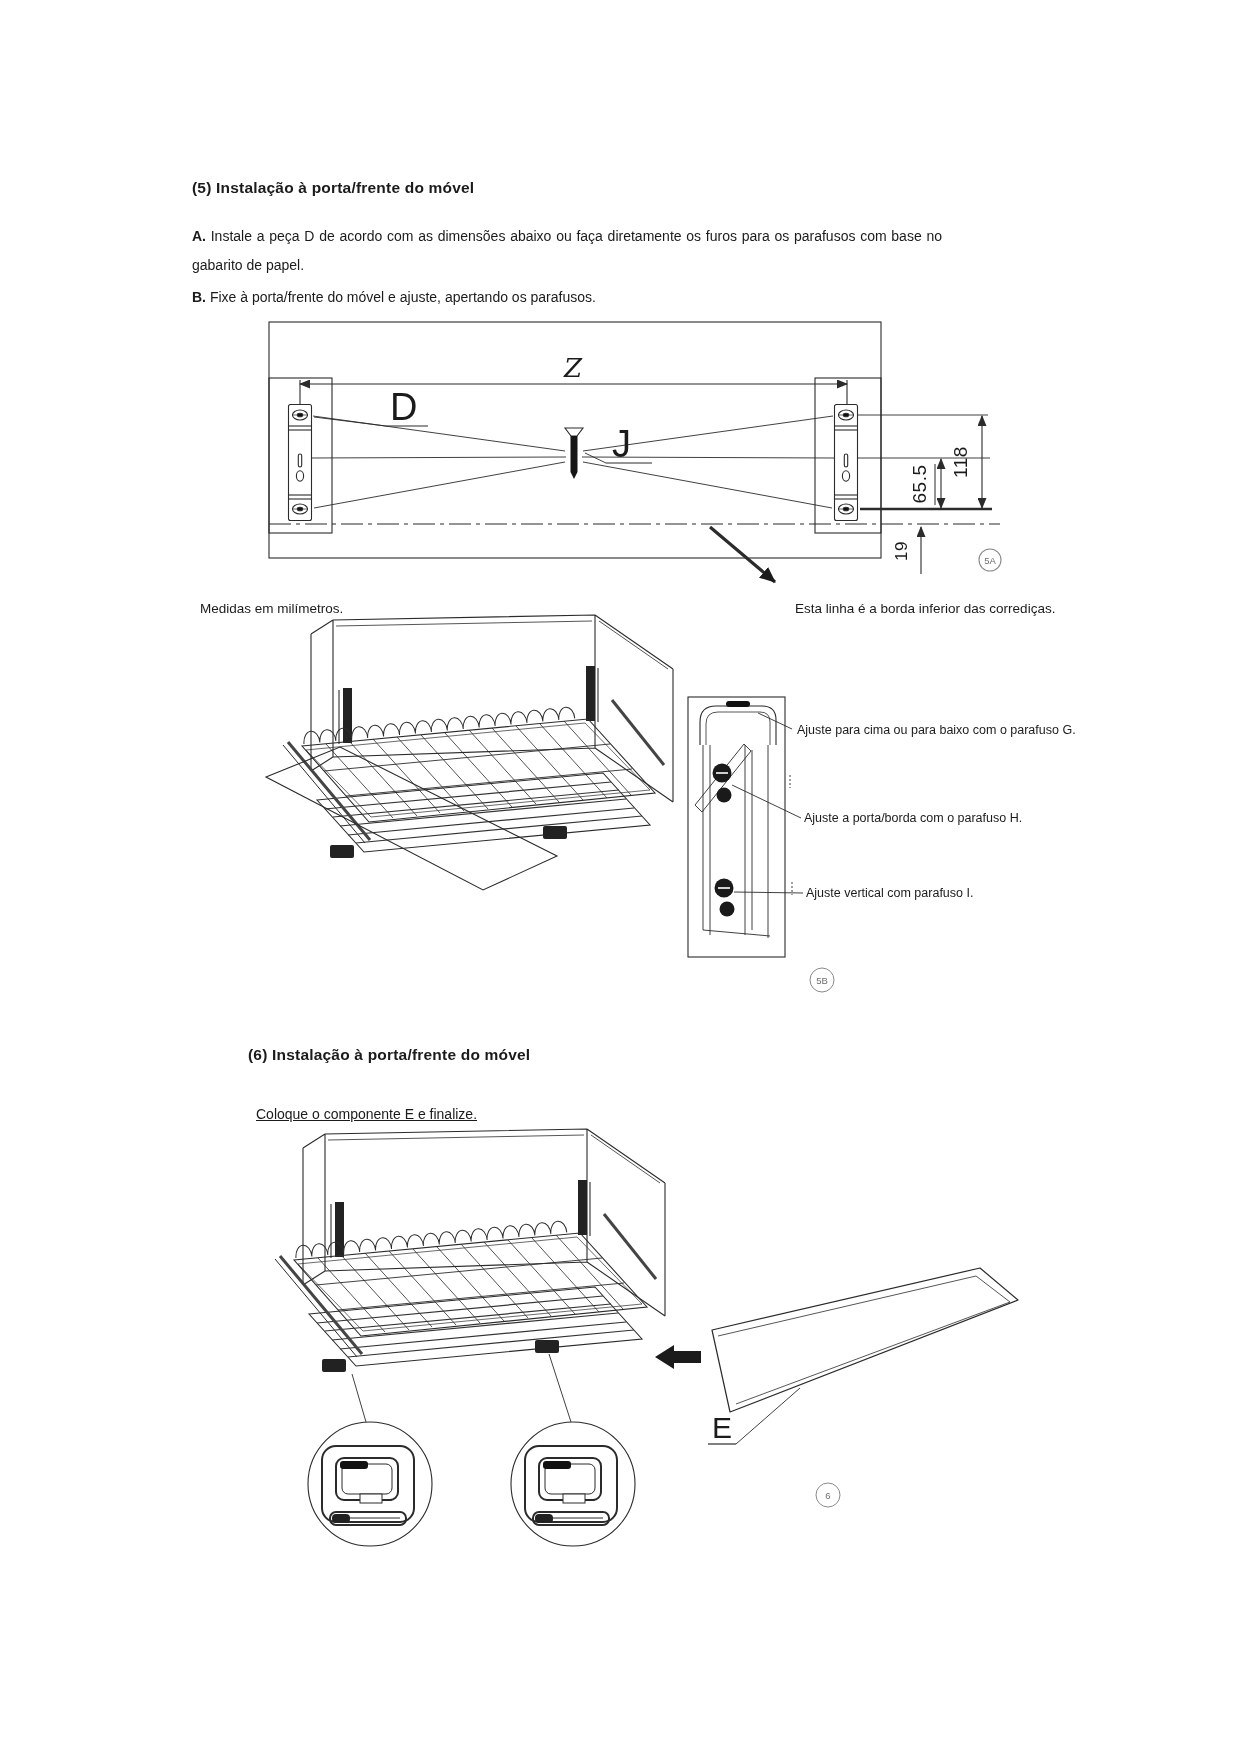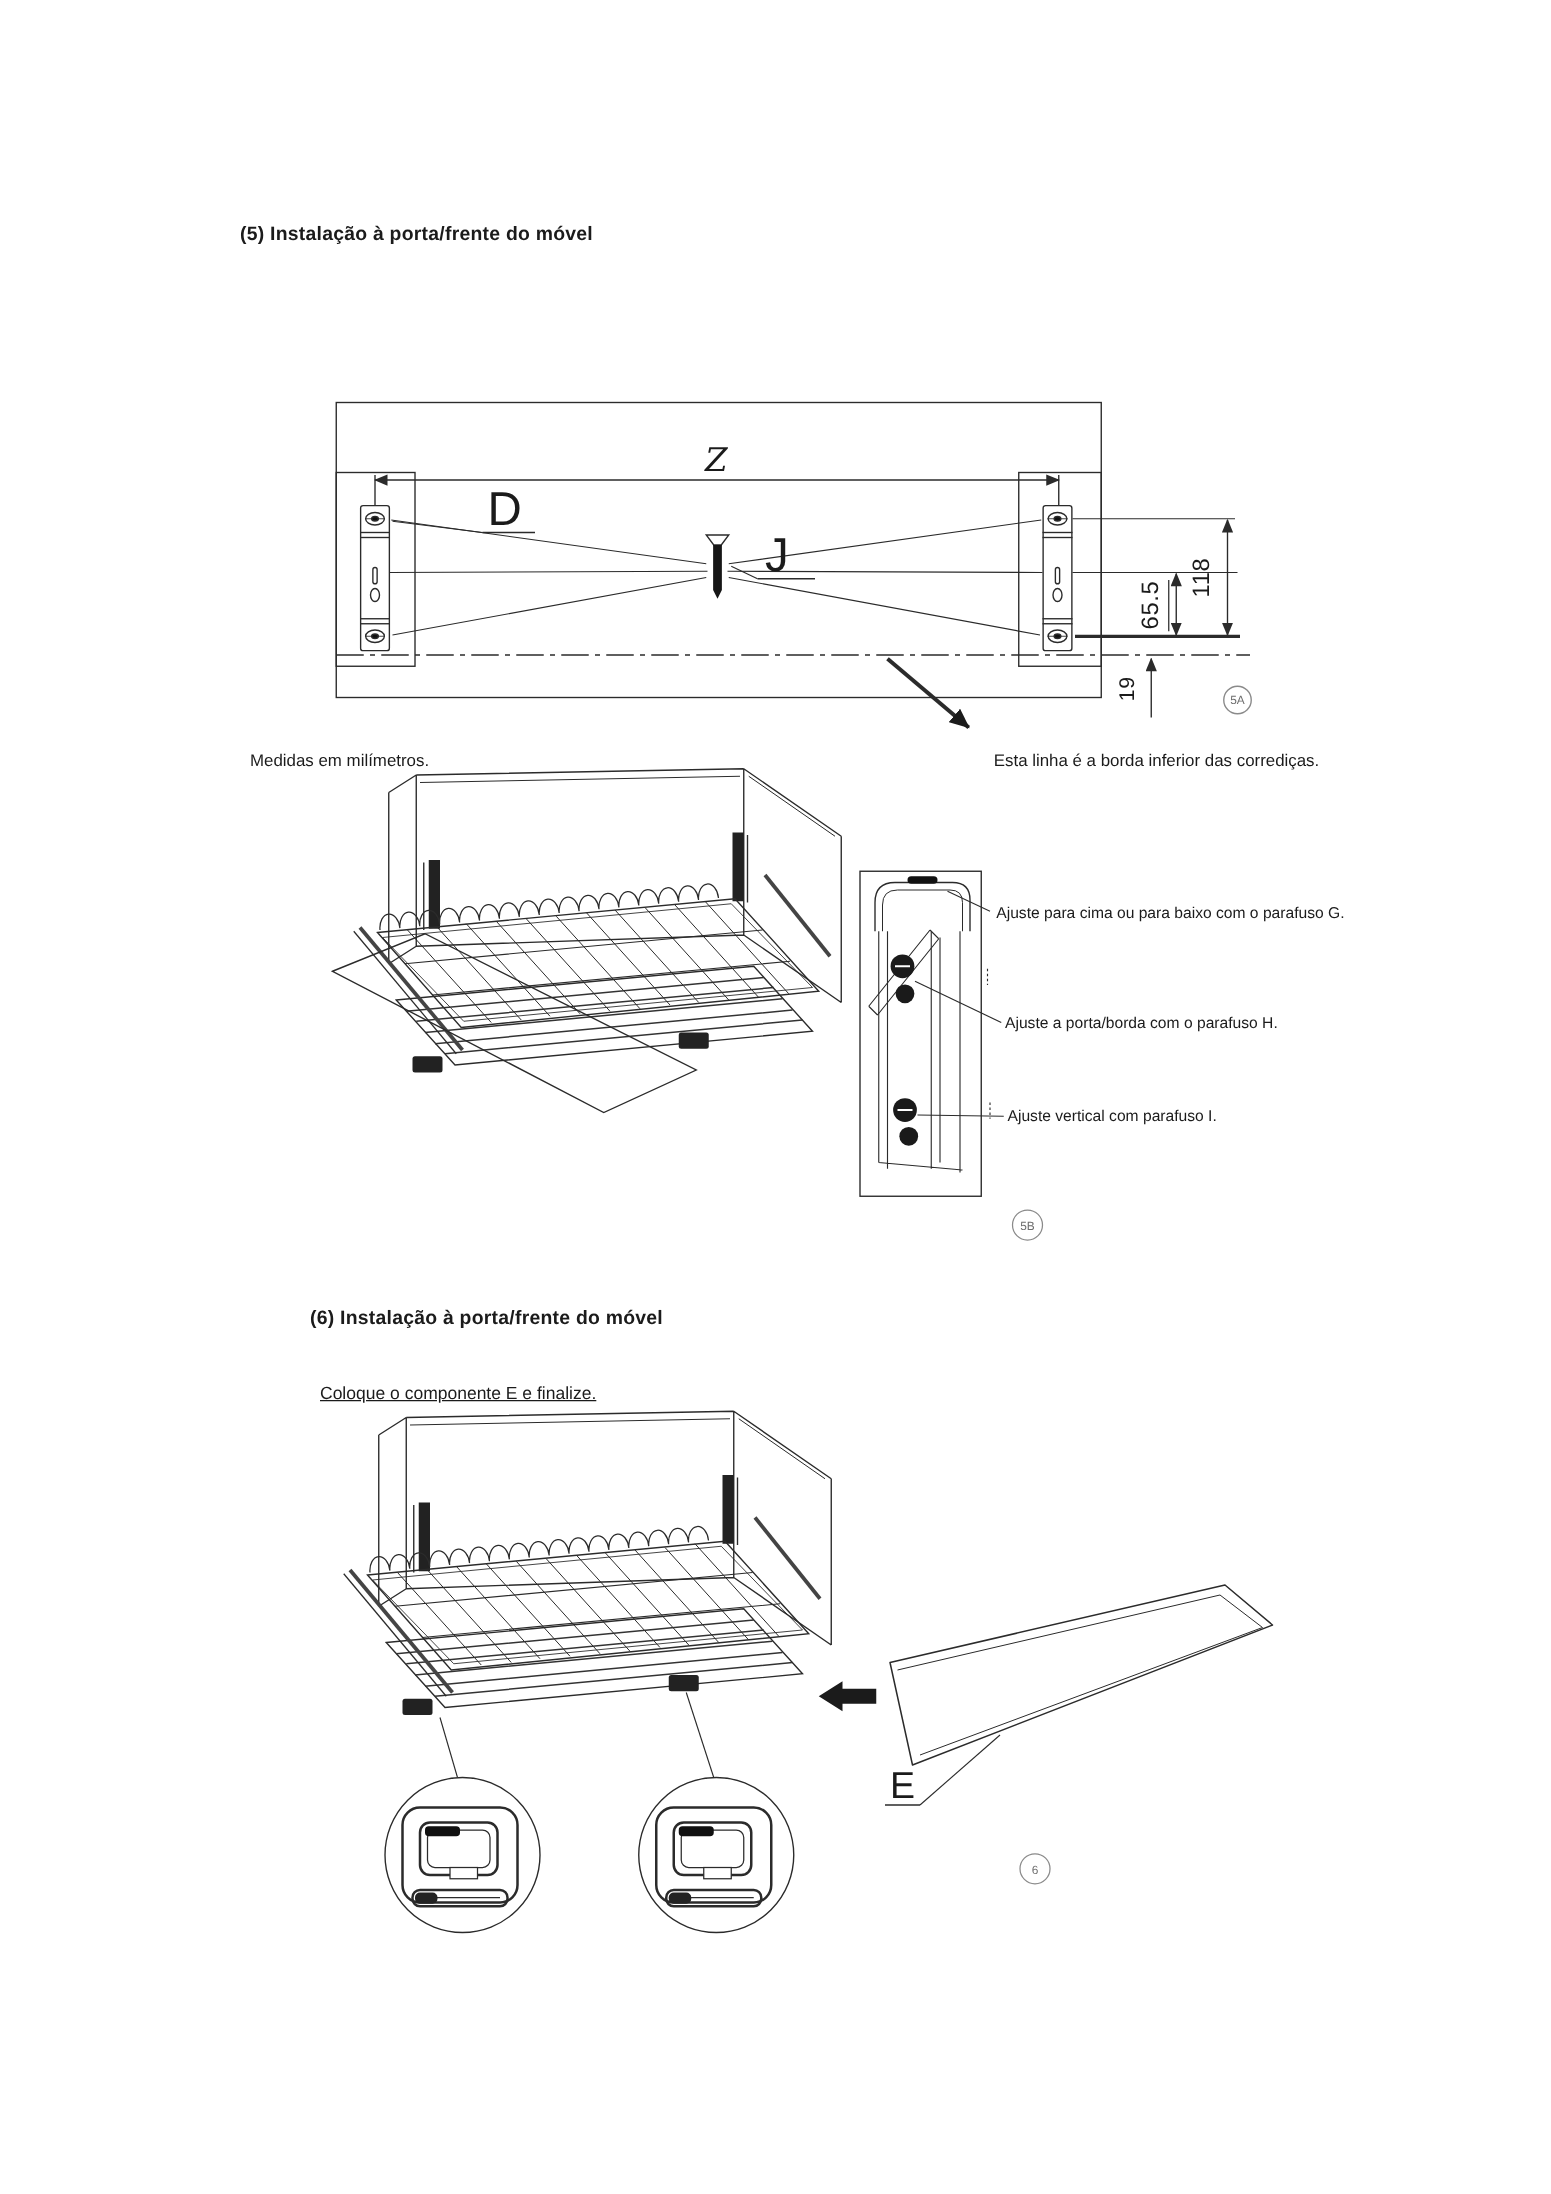--- a/index.html
+++ b/index.html
@@ -19,21 +19,23 @@
   .badge-t{font-size:9.5px;fill:#6e6e6e;}
   .lbl-e{font-size:30px;}
 </style>
 </head>
 <body>
 
 <div class="page">
 
   <div class="abs h1" style="left:192px;top:179px;">(5) Instalação à porta/frente do móvel</div>
 
-
+  <div class="abs body just" style="left:192px;top:222px;width:750px;"><b>A.</b><span> Instale a peça D de acordo com as dimensões abaixo ou faça diretamente os furos para os parafusos com base no gabarito de papel.</span></div>
+
+  <div class="abs body" style="left:192px;top:283px;width:760px;"><b>B.</b><span> Fixe à porta/frente do móvel e ajuste, apertando os parafusos.</span></div>
 
   <div class="abs note" style="left:200px;top:601px;">Medidas em milímetros.</div>
 
   <div class="abs note" style="left:795px;top:601px;width:320px;">Esta linha é a borda inferior das corrediças.</div>
 
   <div class="abs callout" style="left:797px;top:723px;width:330px;">Ajuste para cima ou para baixo com o parafuso G.</div>
 
   <div class="abs callout" style="left:804px;top:811px;width:320px;">Ajuste a porta/borda com o parafuso H.</div>
 
   <div class="abs callout" style="left:806px;top:886px;width:300px;">Ajuste vertical com parafuso I.</div>

